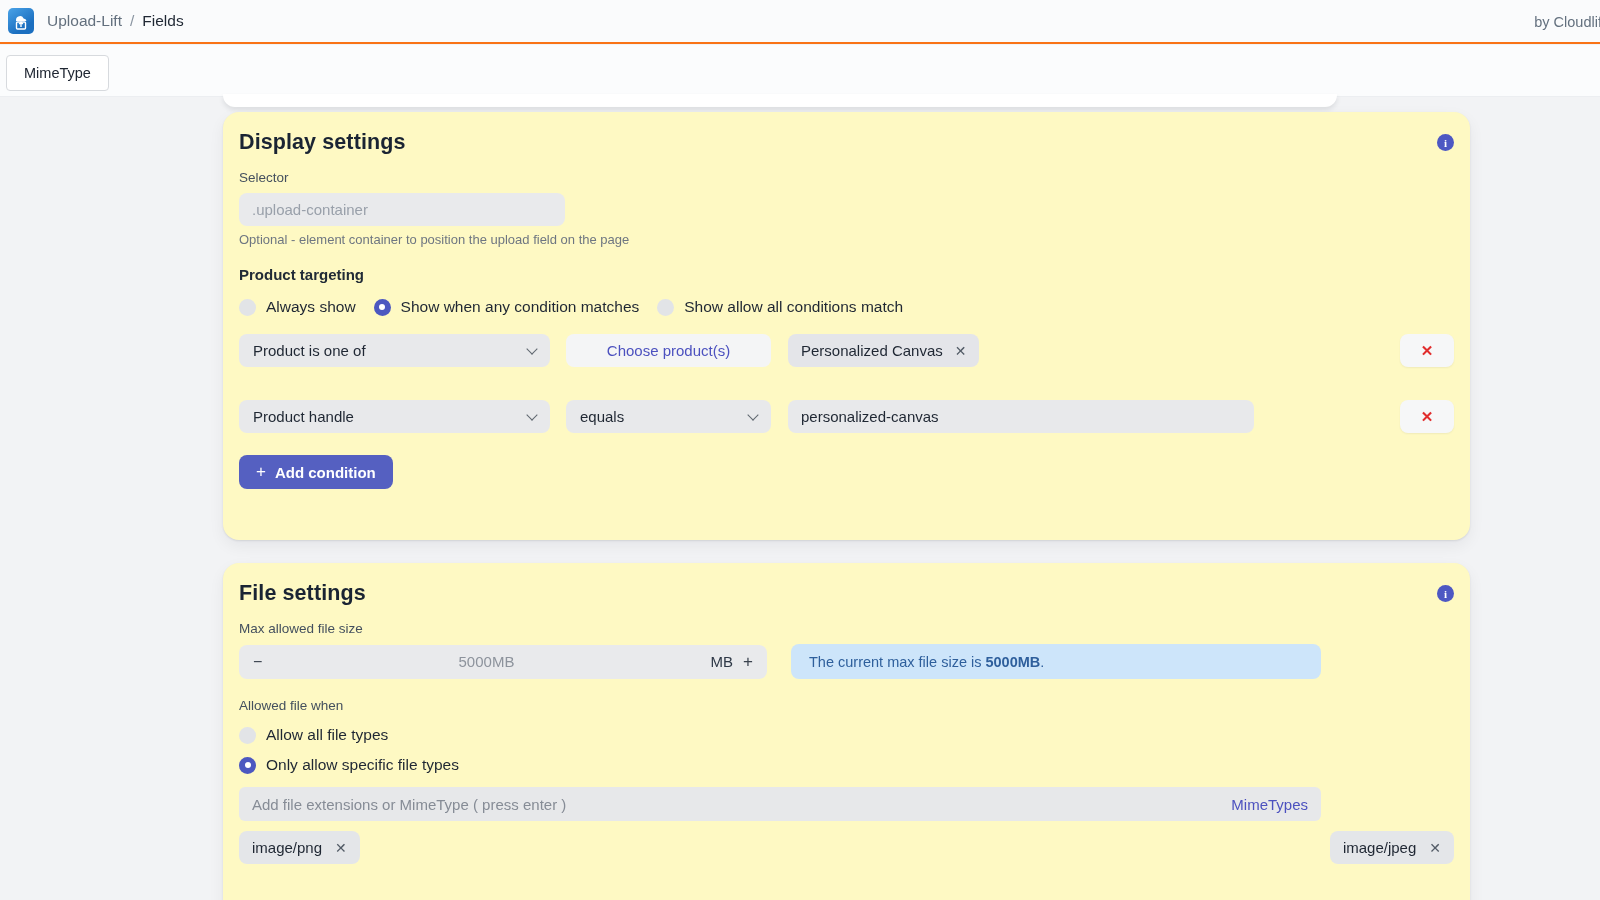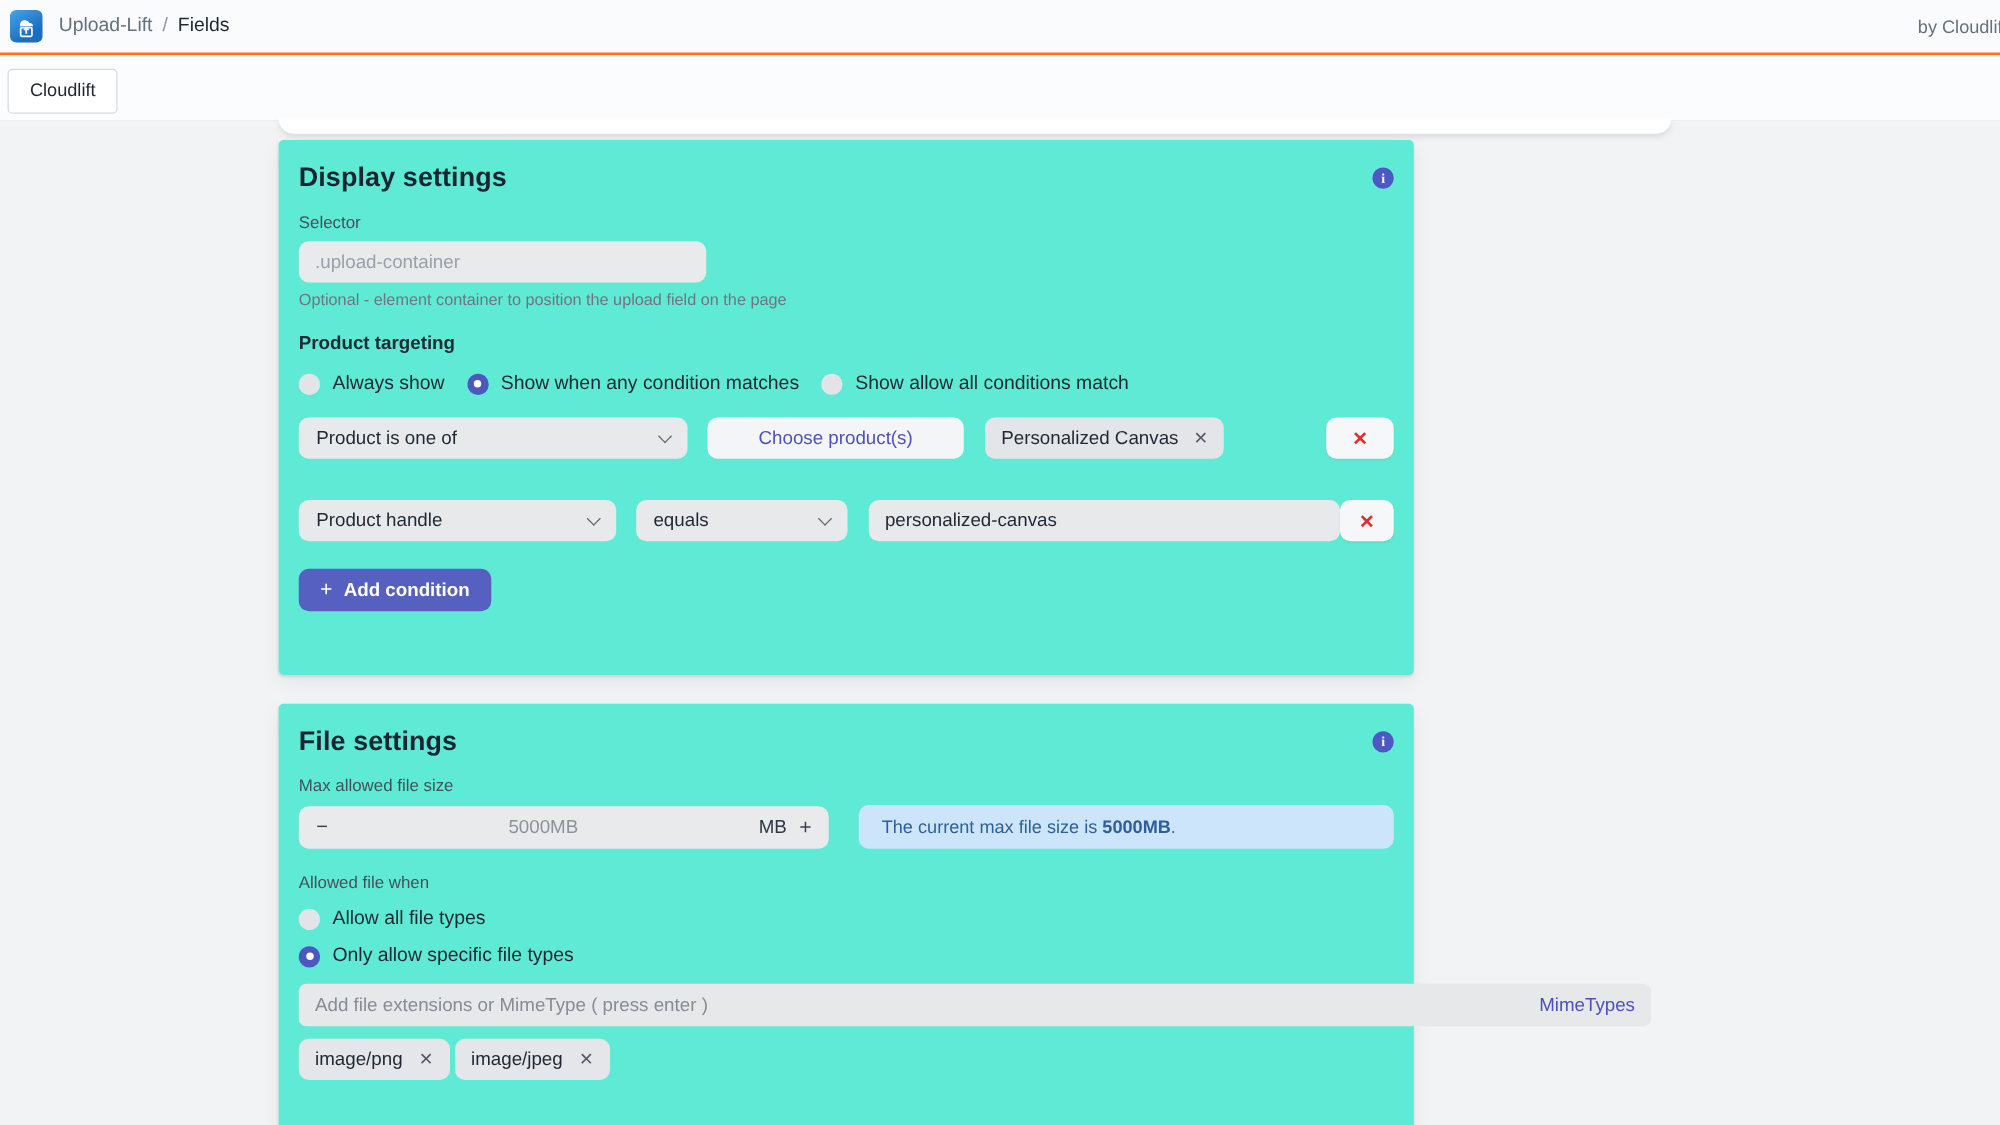--- a/index.html
+++ b/index.html
@@ -23,22 +23,22 @@
   .tabrow { position:absolute; left:0; top:45px; width:1600px; height:52px;
     background:#fbfcfd; border-bottom:1px solid #eceef1; }
   .settings-tab { position:absolute; left:6px; top:10px; height:36px; padding:0 17px;
     background:#ffffff; border:1px solid #d7dade; border-radius:4px;
     font-size:14.5px; color:#202733; display:flex; align-items:center; cursor:pointer; }
 
   
   .card-sliver { position:absolute; left:223px; top:94px; width:1114px; height:13px;
     background:#fff; border-radius:0 0 12px 12px;
     box-shadow:0 3px 5px rgba(30,35,45,.10); }
-  .card { position:absolute; left:223px; width:908px; background:#5eead4;
-    border-radius:4px; padding:18px 16px;
+  .card { position:absolute; left:223px; width:1247px; background:#fef9c3;
+    border-radius:16px; padding:18px 16px;
     box-shadow:0 1px 2px rgba(20,25,35,.10), 0 6px 16px rgba(20,25,35,.06); }
   #display-card { top:112px; height:428px; }
   #file-card   { top:563px; height:400px; }
 
   .card-head { display:flex; align-items:flex-start; justify-content:space-between; }
   .card-title { font-size:21.5px; font-weight:700; color:#1a2433; letter-spacing:.1px; }
   .info-icon { width:17px; height:17px; border-radius:50%; background:#4d58c3; color:#fff;
     font-size:11px; font-weight:700; font-family:"Liberation Serif","DejaVu Serif",serif;
     display:flex; align-items:center; justify-content:center; margin-top:4px; cursor:pointer; }
 
@@ -101,21 +101,21 @@
     display:flex; align-items:center; padding:0 18px; font-size:14.5px; color:#2e5f9c; }
   .banner b { font-weight:700; }
 
   .mime-row { margin-top:13px; width:1082px; height:34px; background:#e7e8ea; border-radius:6px;
     display:flex; align-items:center; padding:0 13px; }
   .mime-input { flex:1; background:transparent; border:none; outline:none; font-size:15px;
     color:#1f2733; font-family:"Liberation Sans","DejaVu Sans",sans-serif; }
   .mime-input::placeholder { color:#868c96; opacity:1; }
   .mime-link { color:#4c51bf; font-size:15px; text-decoration:none; cursor:pointer; }
 
-  .tags-row { display:flex; gap:4px; margin-top:10px; }
+  .tags-row { display:flex; gap:4px; margin-top:10px;justify-content:space-between; }
   .ftag { height:33px; background:#e4e6e9; border-radius:8px; padding:0 13px;
     display:flex; align-items:center; gap:13px; font-size:15px; color:#1f2733; }
   .ftag .tag-close { color:#525b66; font-size:14px; cursor:pointer; }
 </style>
 </head>
 <body>
 
 <div class="topbar">
   <div class="app-icon">
     <svg width="20" height="20" viewBox="0 0 20 20">
@@ -126,21 +126,21 @@
   </div>
   <div class="breadcrumb">
     <span class="crumb-app">Upload-Lift</span>
     <span class="crumb-sep">/</span>
     <span class="crumb-page">Fields</span>
   </div>
   <span class="byline">by Cloudlift</span>
 </div>
 
 <div class="tabrow">
-  <div class="settings-tab">Cloudlift</div>
+  <div class="settings-tab">MimeType</div>
 </div>
 
 <div class="card-sliver"></div>
 
 <div class="card" id="display-card">
   <div class="card-head">
     <div class="card-title">Display settings</div>
     <div class="info-icon">i</div>
   </div>
 

